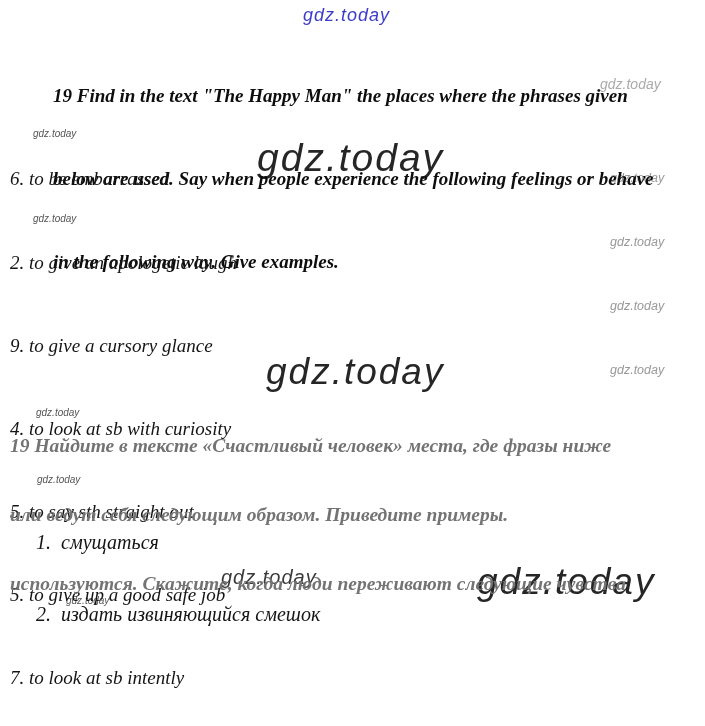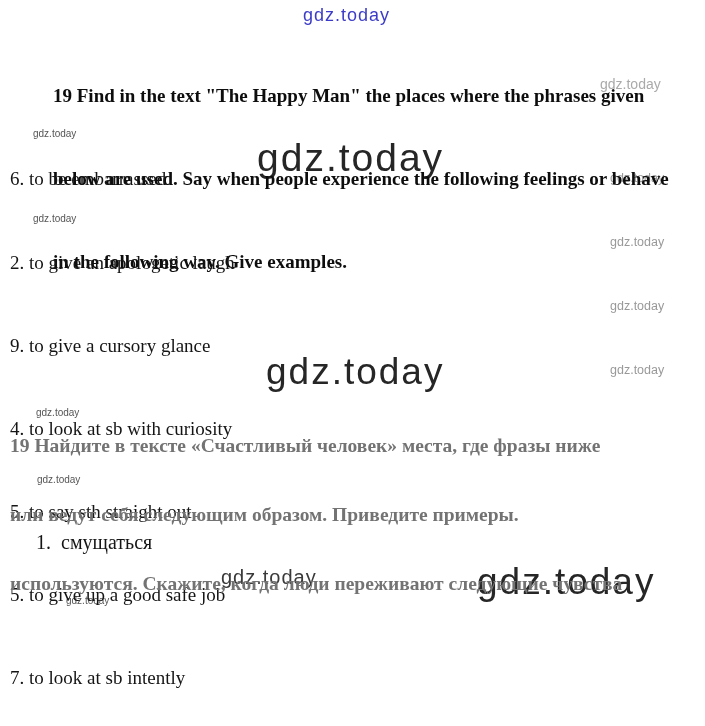--- a/index.html
+++ b/index.html
@@ -1,17 +1,17 @@
 <!DOCTYPE html>
 <html><head>
 <meta charset="utf-8">
 <style>
   html,body{margin:0;padding:0;background:#fff;}
   .page{position:relative;width:705px;height:726px;background:#ffffff;overflow:hidden;
-        font-family:"Liberation Serif", serif;color:#111;}
+        font-family:"Liberation Serif", serif;color:#111;font-style:italic;}
 
   .h-en{position:absolute;left:10px;top:27px;font-weight:bold;font-size:19px;
         line-height:27.6px;white-space:pre;color:#0d0d0d;margin-left:43px;}
   .list-en{position:absolute;left:10px;top:110px;font-size:19px;line-height:27.7px;
         white-space:pre;color:#151515;}
   .h-ru{position:absolute;left:10px;top:388px;font-weight:bold;font-size:19.5px;
         line-height:23px;white-space:pre;color:#737373;}
   .list-ru{position:absolute;left:36px;top:481px;font-size:20px;line-height:24.3px;
         white-space:pre;color:#151515;}
 
@@ -70,20 +70,21 @@
   </div>
 
   <div class="h-ru">
     <div>19 Найдите в тексте «Счастливый человек» места, где фразы ниже</div>
     <div>или ведут себя следующим образом. Приведите примеры.</div>
     <div>используются. Скажите, когда люди переживают следующие чувства</div>
   </div>
 
   <div class="list-ru">
     <div>1.  смущаться</div>
+    <div>2.  издать извиняющийся смешок</div>
     
     
     
     
     
     
     
   </div>
 
 </div>

